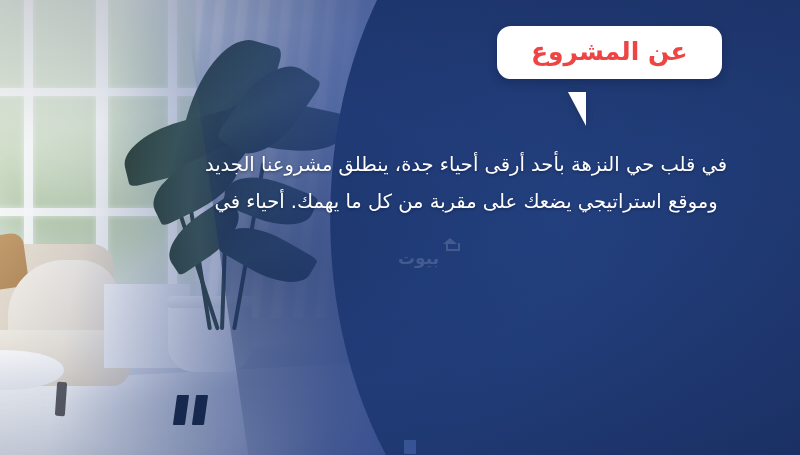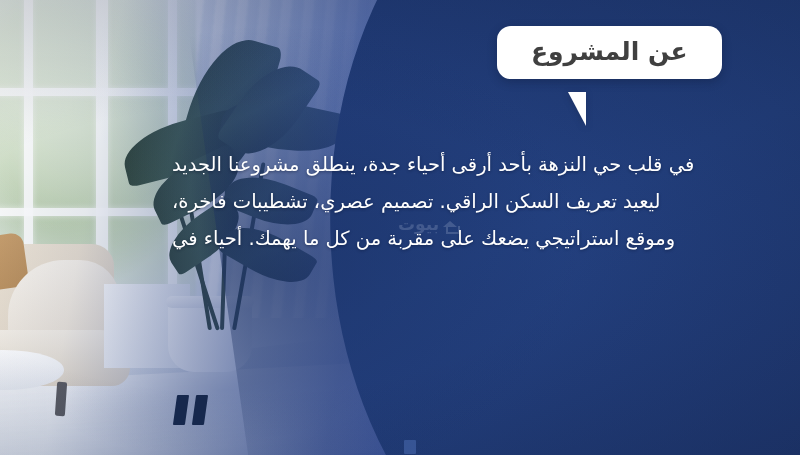--- a/index.html
+++ b/index.html
@@ -156,41 +156,41 @@
 
   
   .badge{
     position:absolute;left:497px;top:26px;
     background:#ffffff;
     border-radius:14px;
     padding:13px 34px 15px 34px;
     box-shadow:0 3px 10px rgba(10,20,45,.30);
   }
   .badge-text{
-    color:#404040;
+    color:#ef4444;
     font-size:25px;
     font-weight:bold;
     line-height:1;
     letter-spacing:.2px;
     direction:rtl;
     white-space:nowrap;
   }
   .badge-tail{
     position:absolute;left:568px;top:92px;
     width:0;height:0;
     border-left:18px solid transparent;
     border-right:0 solid transparent;
     border-top:34px solid #ffffff;
     filter:drop-shadow(0 2px 3px rgba(10,20,45,.25));
   }
 
   
   .copy{
-    position:absolute;right:68px;top:146px;width:560px;
-    direction:rtl;text-align:left;
+    position:absolute;right:54px;top:146px;width:560px;
+    direction:rtl;text-align:center;
     color:#ffffff;
     font-size:19.5px;
     line-height:37px;
     letter-spacing:.1px;
     text-shadow:0 1px 3px rgba(8,18,44,.45);
   }
   .copy-line{white-space:nowrap;}
   .copy-line.l4{letter-spacing:.8px;}
 
   
@@ -205,21 +205,21 @@
     border-radius:1px;
   }
 
   
   .watermark{
     position:absolute;left:398px;top:214px;
     display:flex;align-items:center;gap:4px;
     opacity:.20;
   }
   .watermark .wm-text{
-    color:#cdd8ee;font-size:17px;font-weight:bold;direction:rtl;
+    color:#cdd8ee;font-size:17px;font-weight:bold;direction:rtl;margin-top:34px;
   }
   .watermark .wm-icon{
     width:15px;height:15px;position:relative;
   }
   .watermark .wm-icon::before{
     content:"";position:absolute;left:0;top:4px;width:0;height:0;
     border-left:7.5px solid transparent;border-right:7.5px solid transparent;
     border-bottom:6px solid #cdd8ee;
   }
   .watermark .wm-icon::after{
@@ -292,21 +292,20 @@
   </div>
   <div class="wm-bottom"></div>
 
   <div class="badge">
     <div class="badge-text">عن المشروع</div>
   </div>
   <div class="badge-tail"></div>
 
   <div class="copy">
     <div class="copy-line l1">في قلب حي النزهة بأحد أرقى أحياء جدة، ينطلق مشروعنا الجديد</div>
-    <div class="copy-line l2">ليعيد تعريف السكن الراقي. تصميم عصري، تشطيبات فاخرة،</div>
     <div class="copy-line l3">وموقع استراتيجي يضعك على مقربة من كل ما يهمك. أحياء في</div>
   </div>
 
   <div class="quote">
     <i></i>
     <i></i>
   </div>
 
 </div>
 

